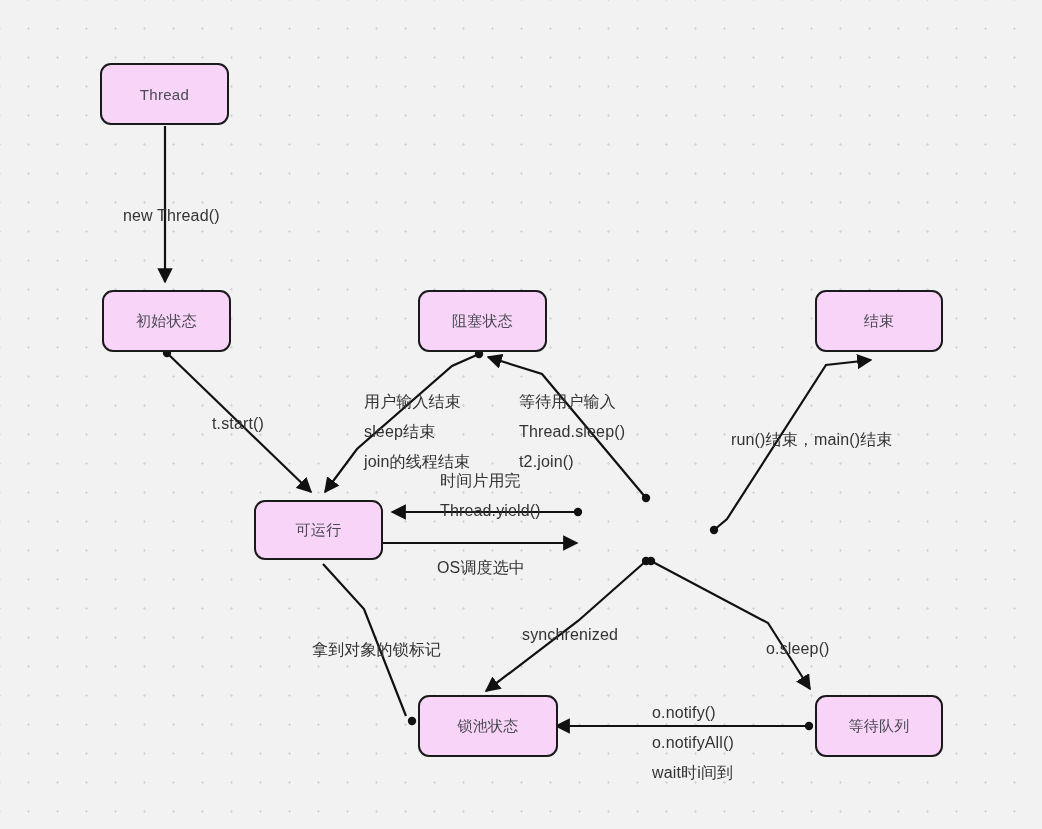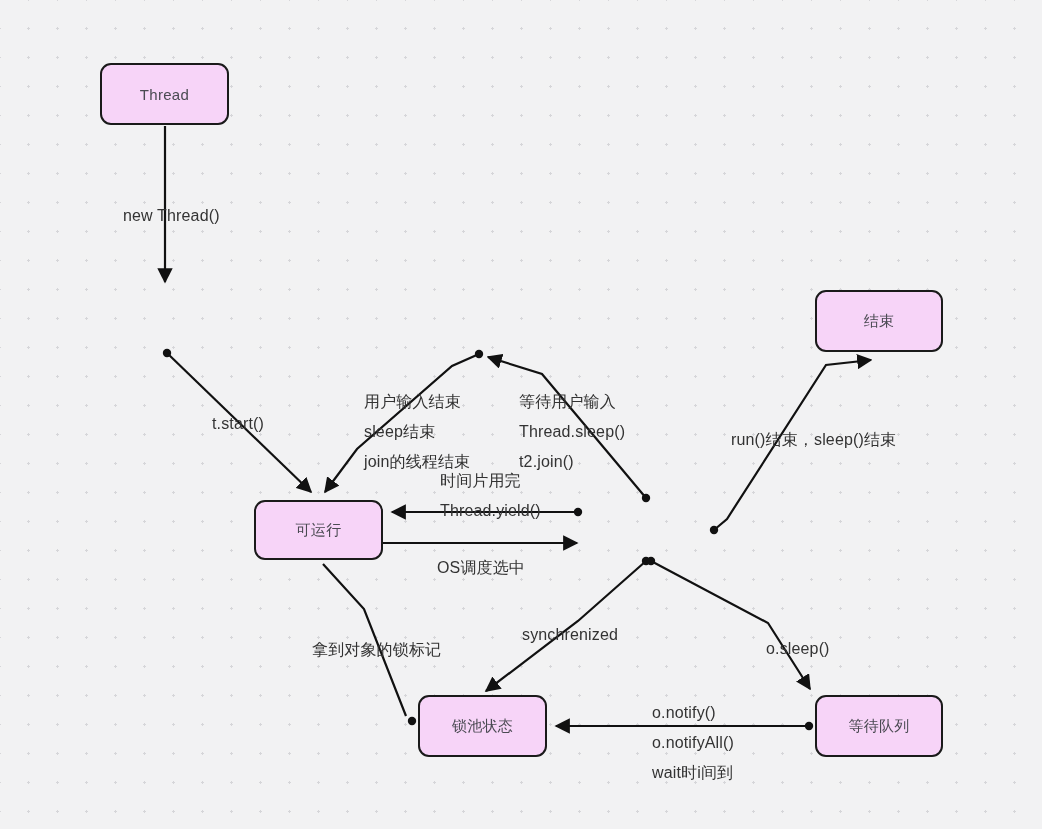--- a/index.html
+++ b/index.html
@@ -123,32 +123,38 @@
         <circle cx="809" cy="726" r="4.2" fill="#111111" stroke="none"></circle>
         <path d="M 809 726 L 556 726" marker-end="url(#arrow)"></path>
       </g>
     </g>
   </svg>
 
   <div class="node" style="left:100px; top:63px; width:129px; height:62px;">
     <span>Thread</span>
   </div>
 
+  <div class="node" style="left:102px; top:290px; width:129px; height:62px;">
+    <span>初始状态</span>
+  </div>
 
+  <div class="node" style="left:418px; top:290px; width:129px; height:62px;">
+    <span>阻塞状态</span>
+  </div>
 
   <div class="node" style="left:815px; top:290px; width:128px; height:62px;">
     <span>结束</span>
   </div>
 
   <div class="node" style="left:254px; top:500px; width:129px; height:60px;">
     <span>可运行</span>
   </div>
 
 
-  <div class="node" style="left:418px; top:695px; width:129px; height:62px;">
+  <div class="node" style="left:418px; top:695px; width:140px; height:62px;">
     <span>锁池状态</span>
   </div>
 
   <div class="node" style="left:815px; top:695px; width:128px; height:62px;">
     <span>等待队列</span>
   </div>
 
   <div class="elabel" style="left:123px; top:201px;">new Thread()</div>
 
   <div class="elabel" style="left:212px; top:409px;">t.start()</div>
@@ -159,21 +165,21 @@
 
   <div class="elabel" style="left:519px; top:387px;">等待用户输入
 Thread.sleep()
 t2.join()</div>
 
   <div class="elabel" style="left:440px; top:466px;">时间片用完
 Thread.yield()</div>
 
   <div class="elabel" style="left:437px; top:553px;">OS调度选中</div>
 
-  <div class="elabel" style="left:731px; top:425px;">run()结束，sleep()结束</div>
+  <div class="elabel" style="left:731px; top:425px;">run()结束，main()结束</div>
 
   <div class="elabel" style="left:522px; top:620px;">synchrenized</div>
 
   <div class="elabel" style="left:312px; top:635px;">拿到对象的锁标记</div>
 
   <div class="elabel" style="left:766px; top:634px;">o.sleep()</div>
 
   <div class="elabel" style="left:652px; top:698px;">o.notify()
 o.notifyAll()
 wait时i间到</div>

